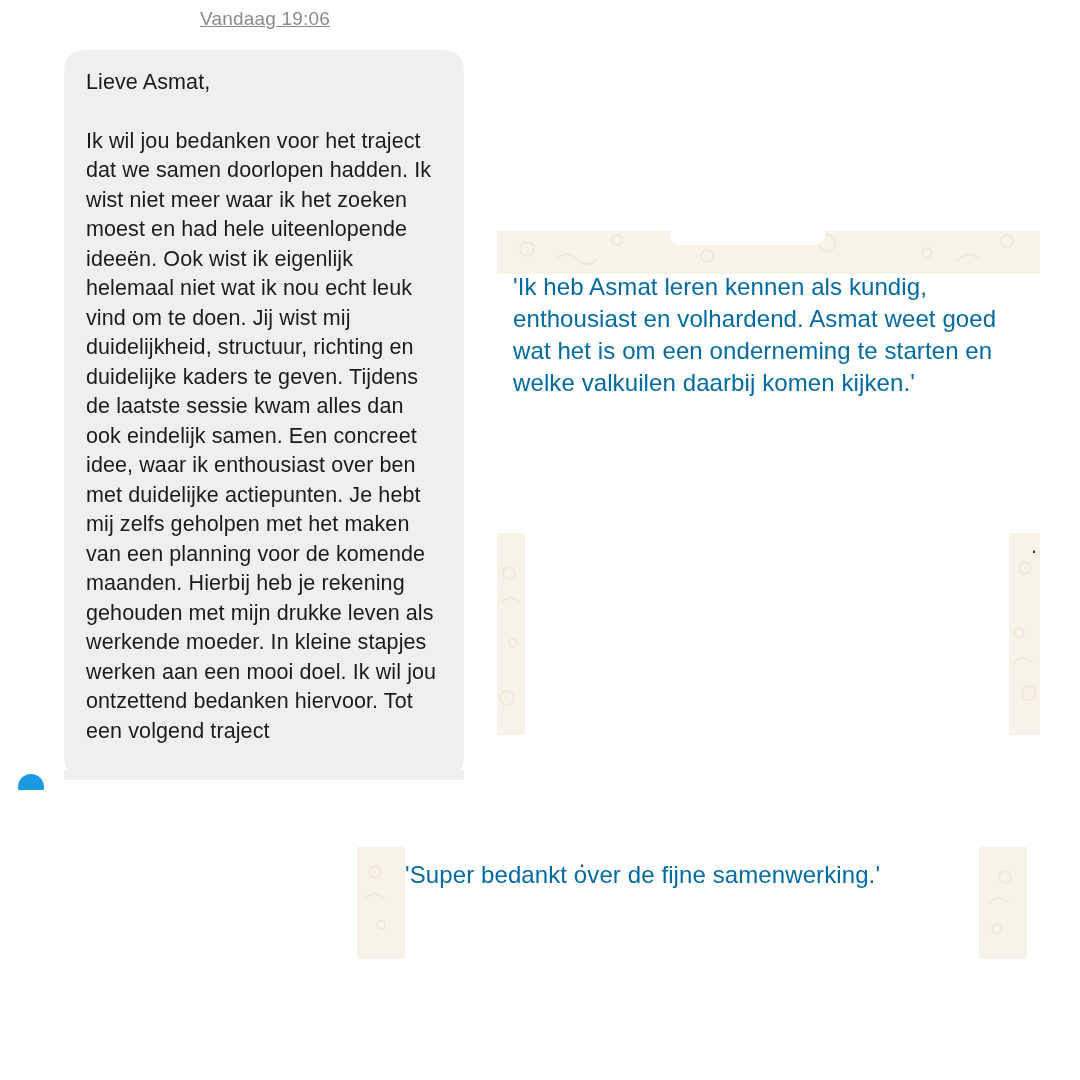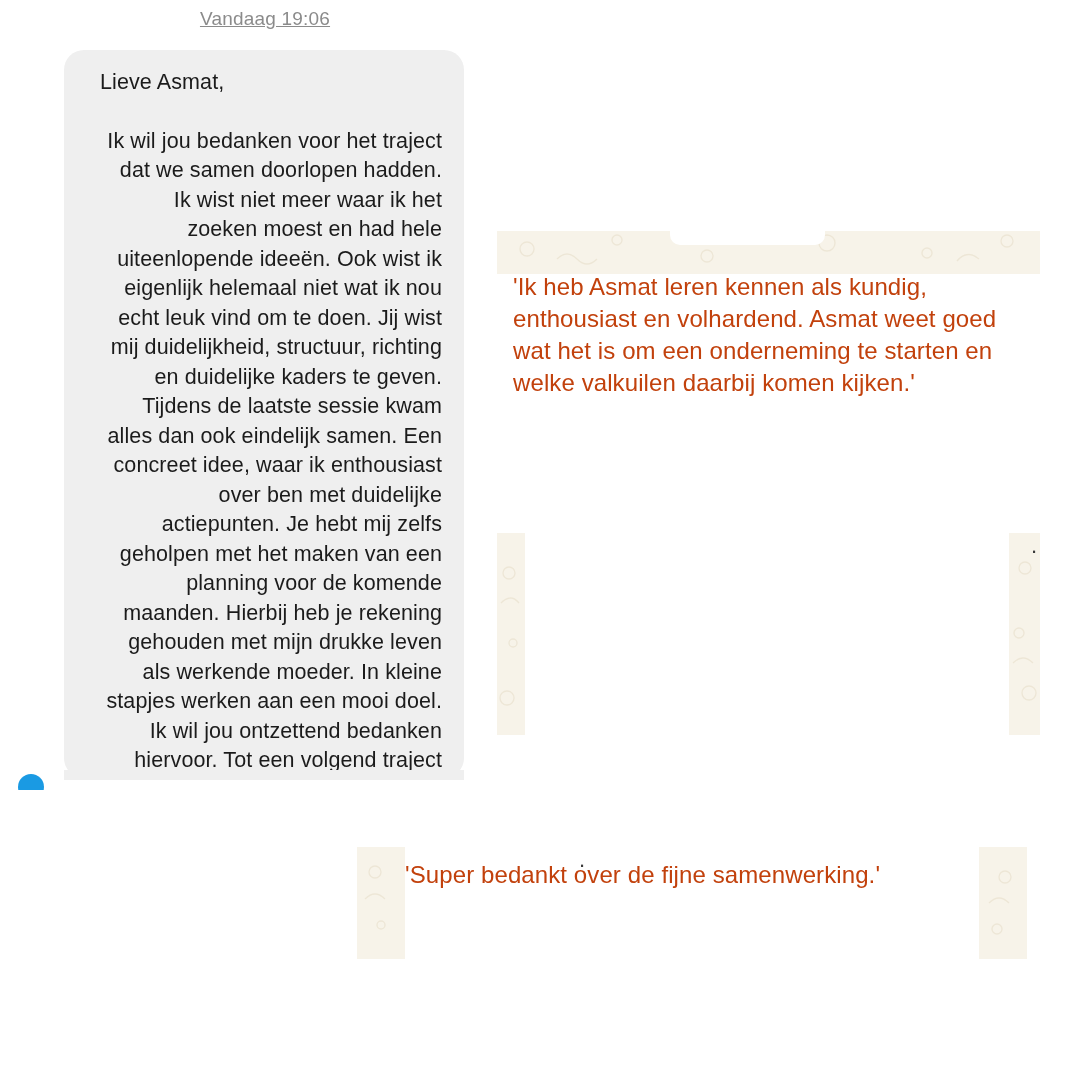--- a/index.html
+++ b/index.html
@@ -33,32 +33,31 @@
   .chat-bubble {
     position: absolute;
     left: 64px;
     top: 50px;
     width: 400px;
     height: 728px;
     background: #efefef;
     border-radius: 20px;
     overflow: hidden;
     box-sizing: border-box;
-    padding: 18px 22px 0 36px;
+    padding: 18px 22px 0 22px;
   }
   .chat-bubble p {
     margin: 0;
     font-size: 21.5px;
     line-height: 29.5px;
     color: #1b1b1b;
     letter-spacing: 0.1px;
   }
   .chat-bubble p.spaced {
     margin-top: 29px;
-    text-align: right;
   }
   .bubble-fade {
     position: absolute;
     left: 64px;
     top: 770px;
     width: 400px;
     height: 10px;
     background: #efefef;
   }
   .blue-dot {
@@ -86,21 +85,21 @@
     overflow: hidden;
   }
   .shot .paper {
     position: absolute;
     background: #ffffff;
   }
   .shot .quote {
     position: absolute;
     font-size: 24px;
     line-height: 32px;
-    color: #c2410c;
+    color: #0369a1;
     letter-spacing: 0.1px;
   }
 
   
   .texture {
     position: absolute;
     inset: 0;
     opacity: 0.55;
   }
 

